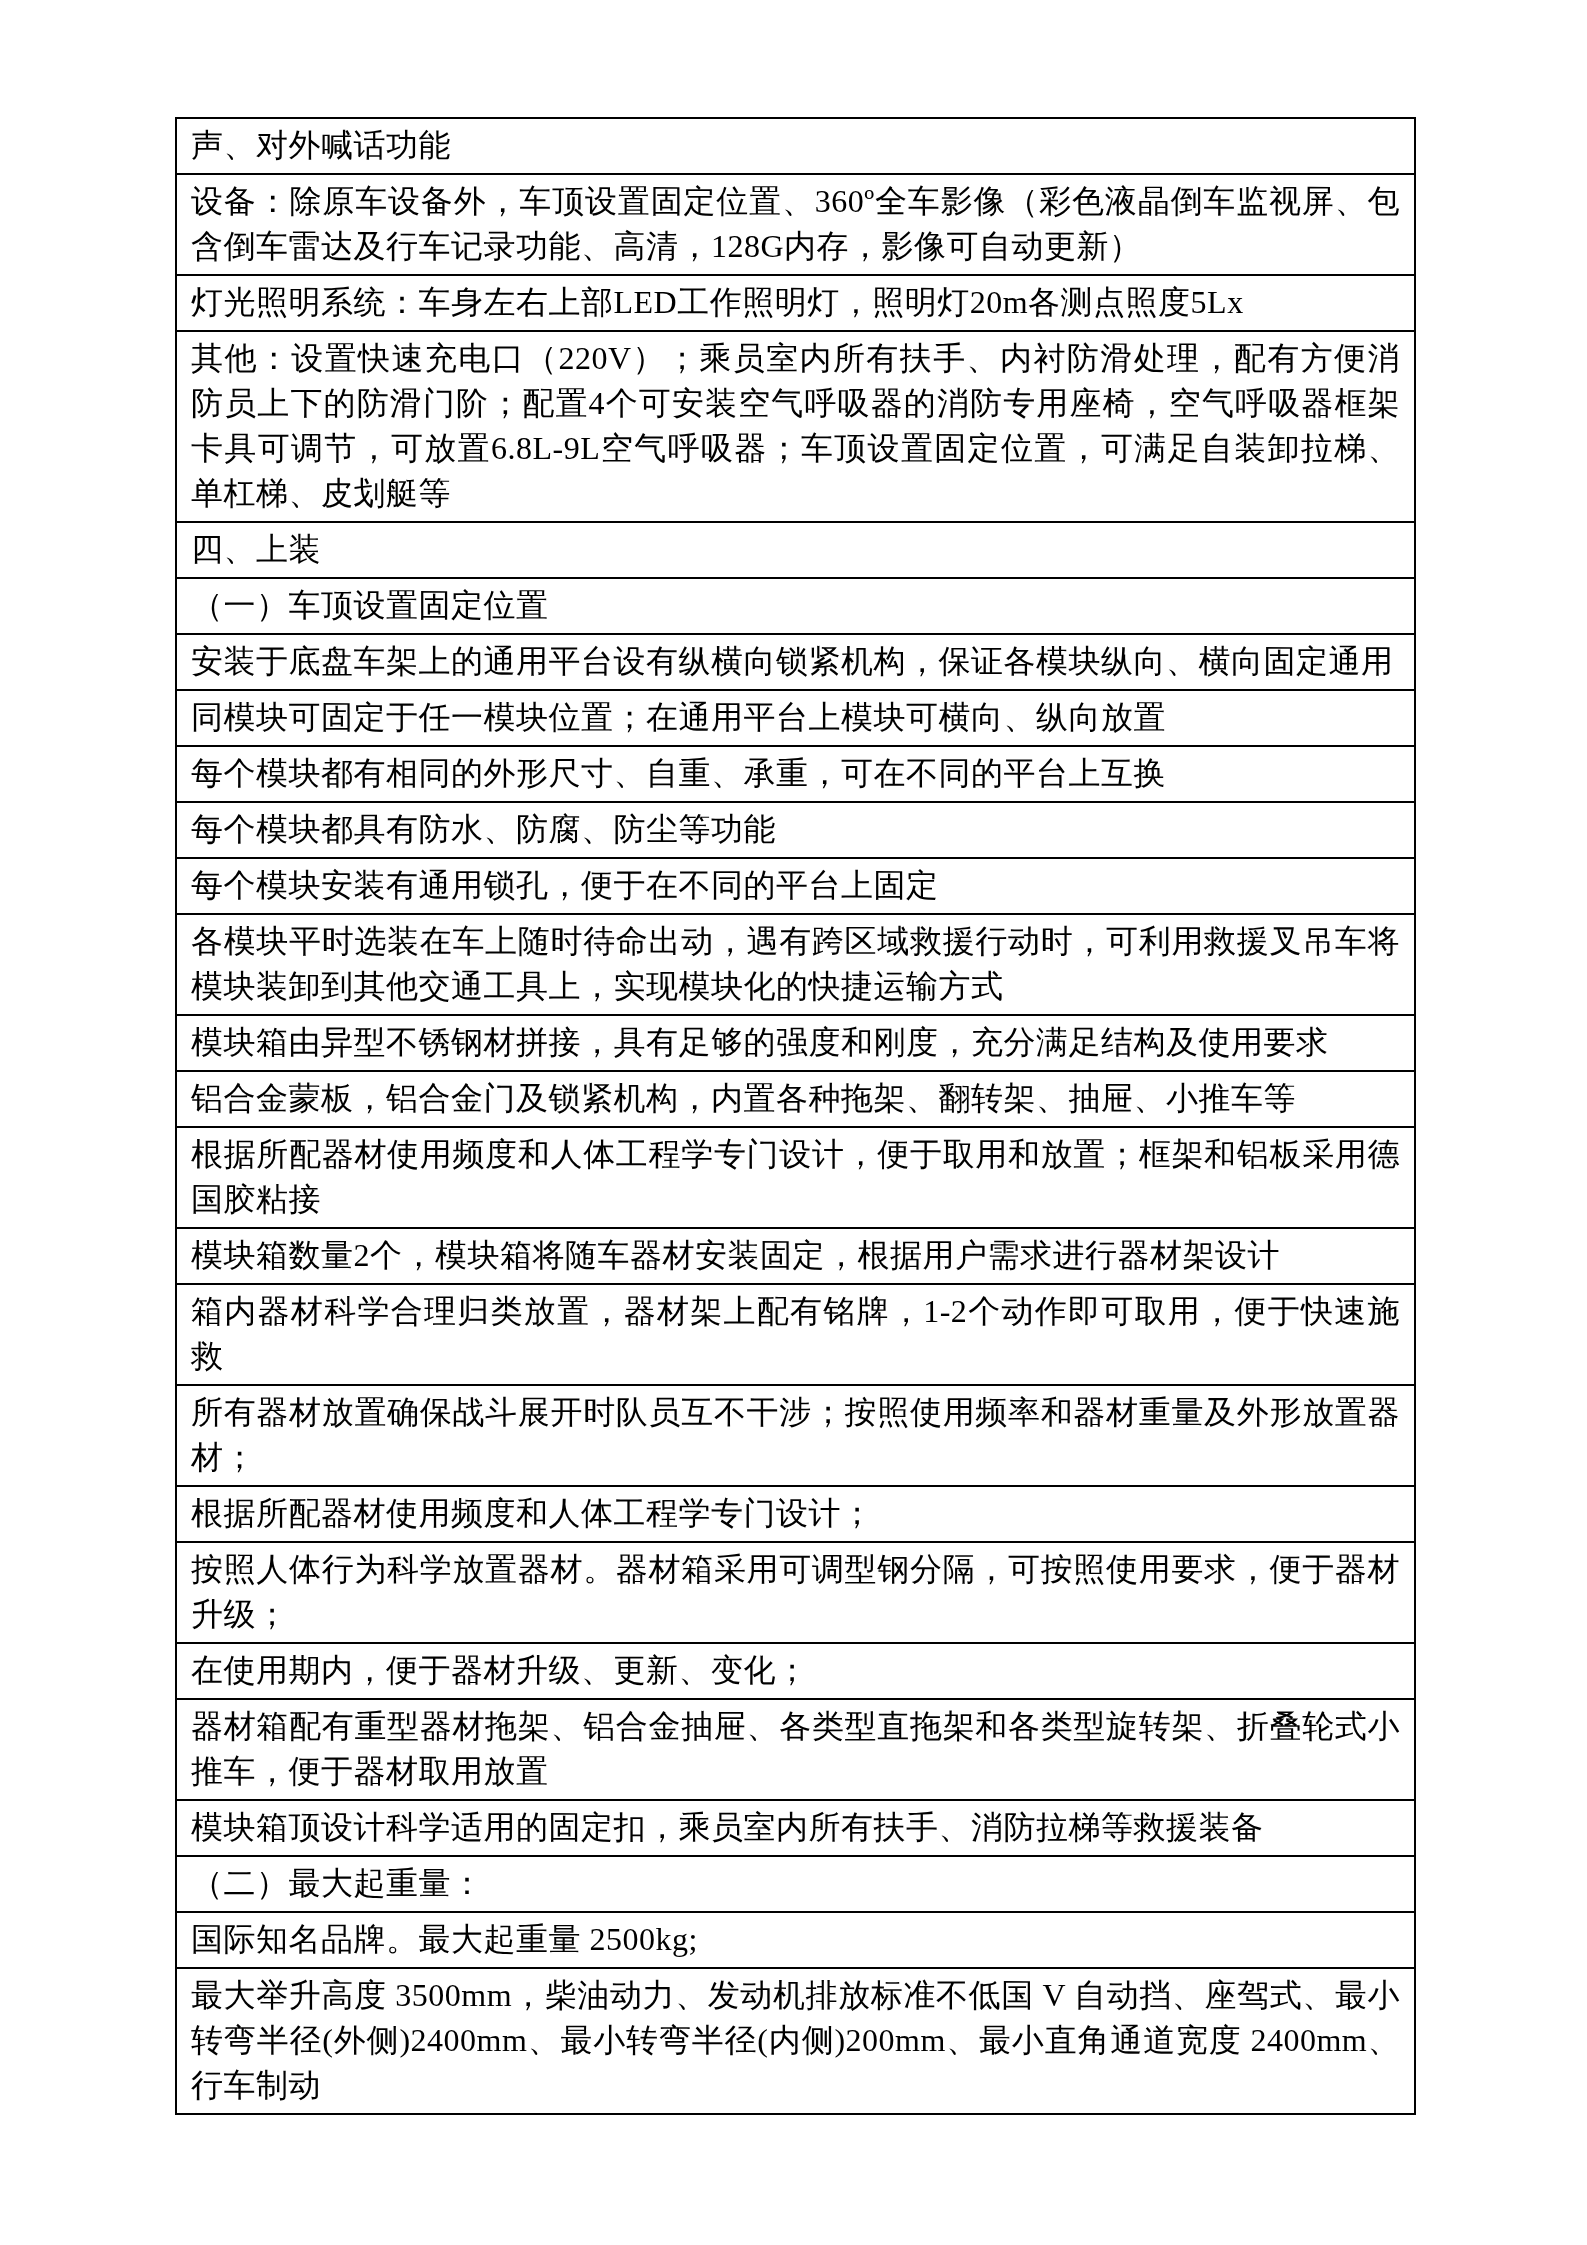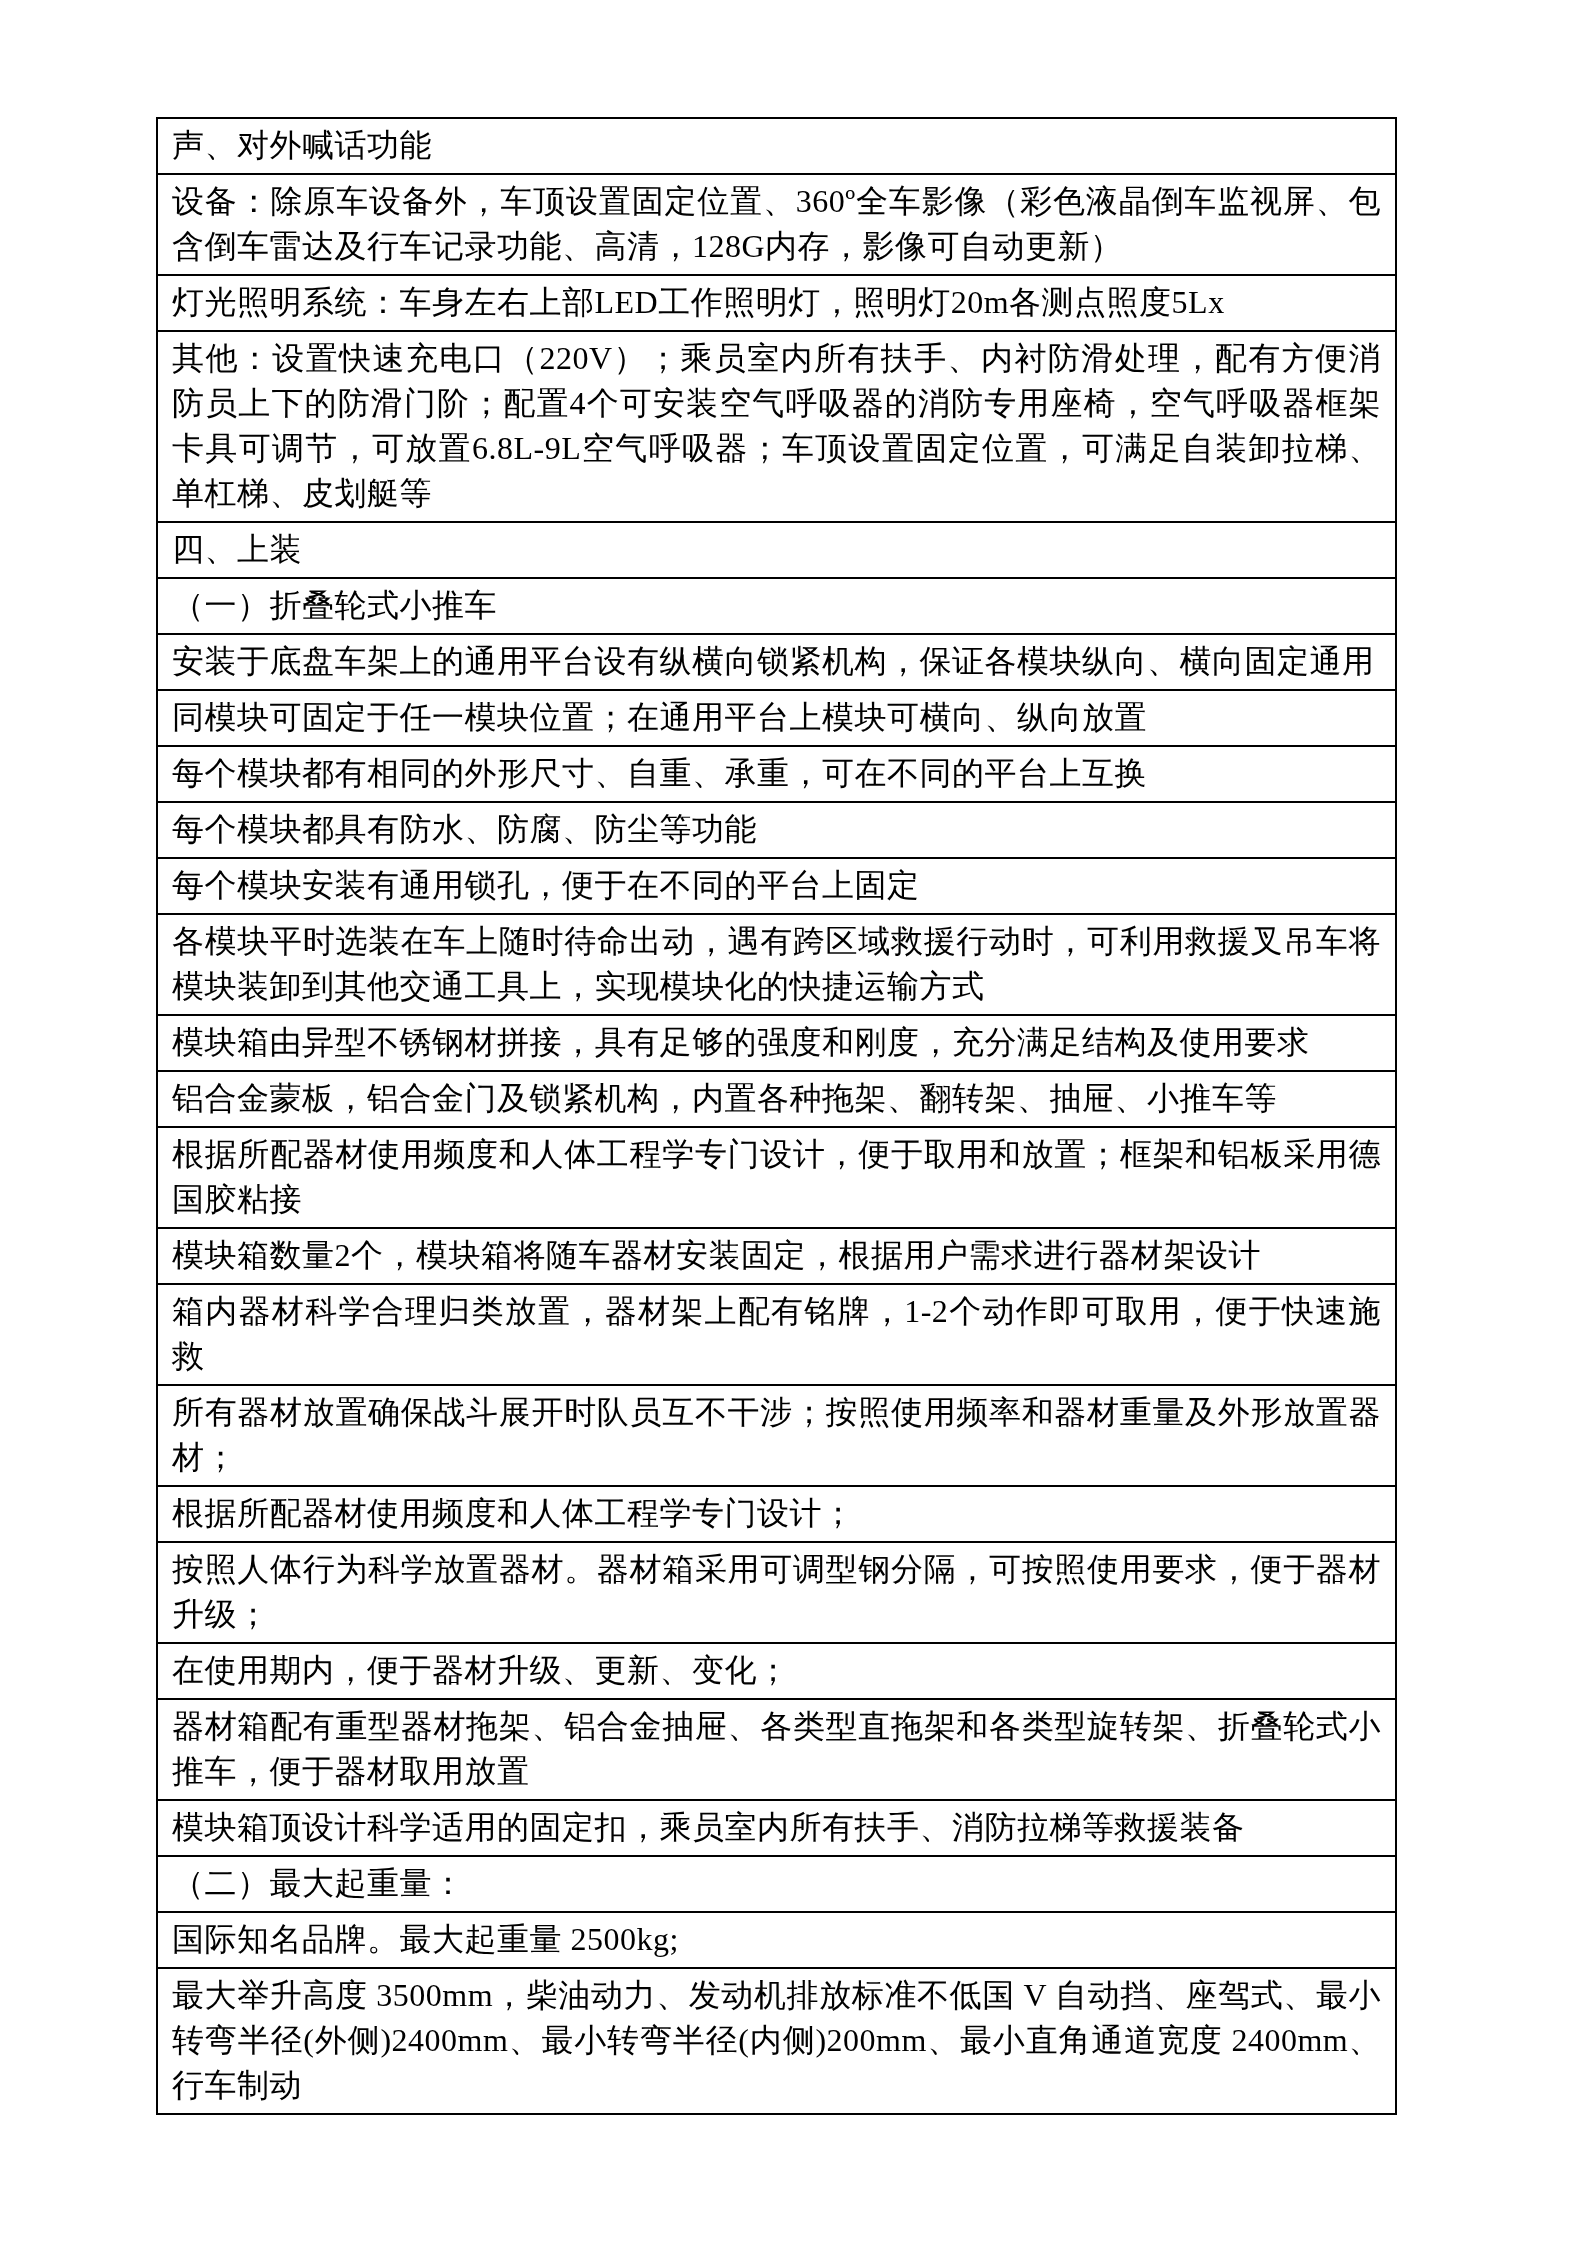--- a/index.html
+++ b/index.html
@@ -11,21 +11,21 @@
     position: relative;
     width: 1587px;
     height: 2245px;
     background: #ffffff;
     overflow: hidden;
     font-family: "Liberation Serif", "DejaVu Serif", serif;
     color: #000000;
   }
   .spec-table {
     position: absolute;
-    left: 156px;
+    left: 175px;
     top: 117px;
     width: 1241px;
     box-sizing: border-box;
     border: 2px solid #000000;
   }
   .spec-row {
     box-sizing: border-box;
     border-bottom: 2px solid #000000;
   }
   .spec-row:last-child {
@@ -57,21 +57,21 @@
     <div class="spec-row">
         <span class="spec-cell">灯光照明系统：车身左右上部LED工作照明灯，照明灯20m各测点照度5Lx</span>
       </div>
     <div class="spec-row">
         <span class="spec-cell">其他：设置快速充电口（220V）；乘员室内所有扶手、内衬防滑处理，配有方便消防员上下的防滑门阶；配置4个可安装空气呼吸器的消防专用座椅，空气呼吸器框架卡具可调节，可放置6.8L-9L空气呼吸器；车顶设置固定位置，可满足自装卸拉梯、单杠梯、皮划艇等</span>
       </div>
     <div class="spec-row">
         <span class="spec-cell">四、上装</span>
       </div>
     <div class="spec-row">
-        <span class="spec-cell">（一）折叠轮式小推车</span>
+        <span class="spec-cell">（一）车顶设置固定位置</span>
       </div>
     <div class="spec-row">
         <span class="spec-cell">安装于底盘车架上的通用平台设有纵横向锁紧机构，保证各模块纵向、横向固定通用</span>
       </div>
     <div class="spec-row">
         <span class="spec-cell">同模块可固定于任一模块位置；在通用平台上模块可横向、纵向放置</span>
       </div>
     <div class="spec-row">
         <span class="spec-cell">每个模块都有相同的外形尺寸、自重、承重，可在不同的平台上互换</span>
       </div>

